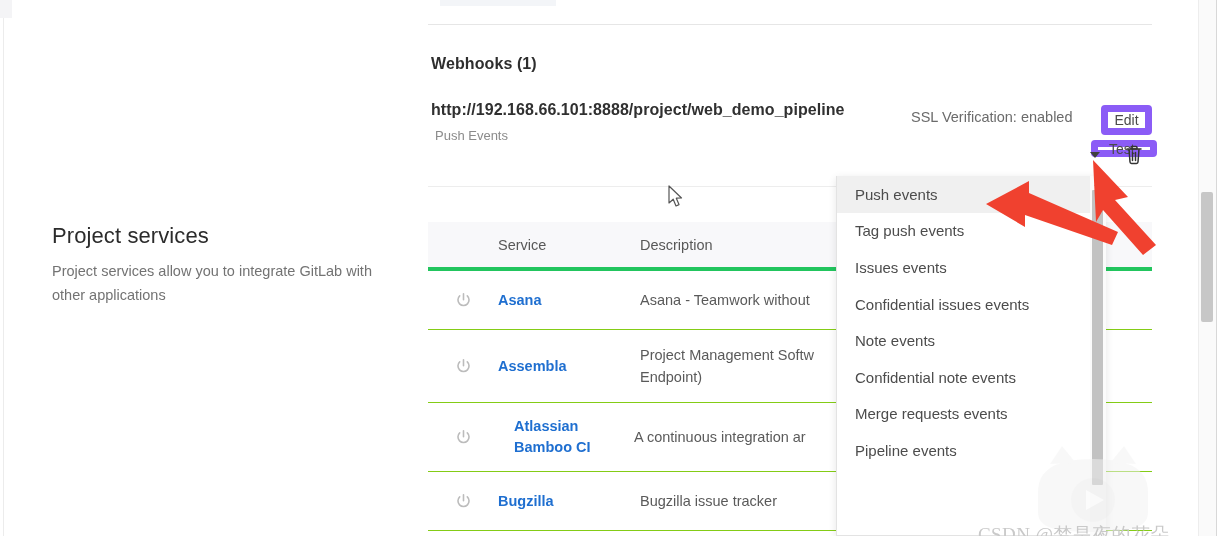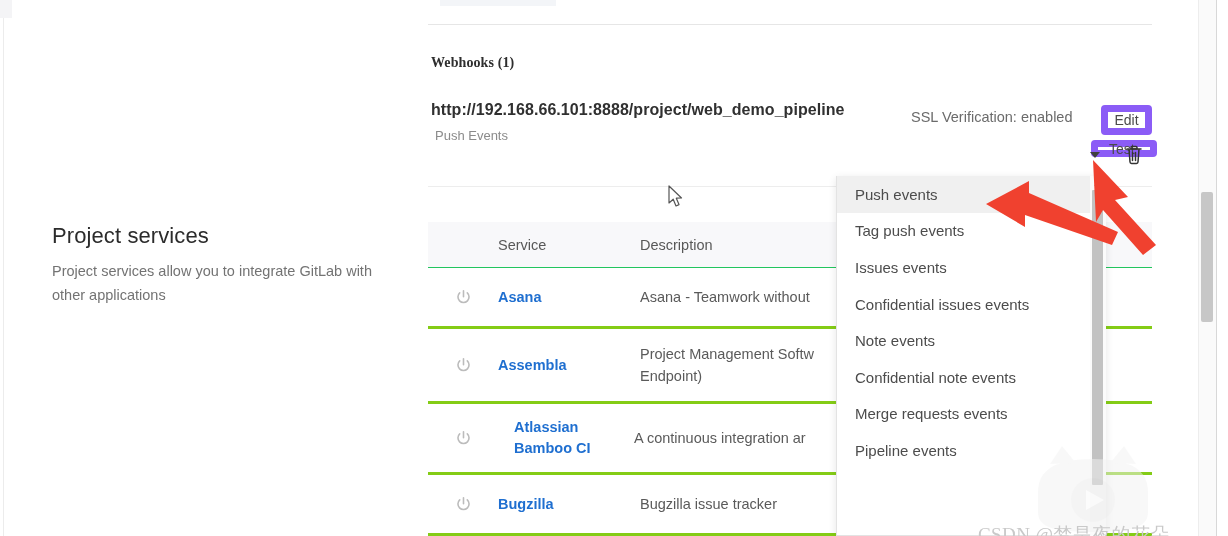--- a/index.html
+++ b/index.html
@@ -17,21 +17,21 @@
   .left-rule{position:absolute;left:3px;top:18px;width:1px;height:518px;background:#ececec;}
   .left-cap{position:absolute;left:0;top:0;width:12px;height:18px;background:#f4f4f6;}
 
   
   .top-divider{position:absolute;left:428px;top:24px;width:724px;height:1px;background:#e6e6e6;}
   .top-ghost{position:absolute;left:440px;top:0px;width:116px;height:6px;background:#f3f5f8;}
 
   
   .webhooks-title{
     position:absolute;left:431px;top:55px;
-    font-size:14px;font-weight:bold;color:#2e2e2e;letter-spacing:.1px;font-family:Liberation Serif, serif;
+    font-size:16px;font-weight:bold;color:#2e2e2e;letter-spacing:.1px;
   }
   .hook-url{
     position:absolute;left:431px;top:101px;
     font-size:16px;font-weight:bold;color:#303030;letter-spacing:.05px;text-align:right;
   }
   .hook-sub{
     position:absolute;left:435px;top:128px;
     font-size:13px;color:#8b8b8b;
   }
   .ssl-text{
@@ -63,30 +63,30 @@
     font-size:22px;color:#2b2b2b;letter-spacing:.1px;
   }
   .svc-desc{
     position:absolute;left:52px;top:259px;width:340px;
     font-size:14.5px;line-height:24px;color:#737373;
   }
 
   
   .tbl{position:absolute;left:428px;top:222px;width:724px;}
   .tbl-head{
-    height:45px;background:#f8f8fa;border-bottom:1px solid #22c55e;
+    height:45px;background:#f8f8fa;border-bottom:4px solid #22c55e;
     display:flex;align-items:center;
     font-size:14.5px;color:#585858;
   }
   .col-icon{width:70px;flex:none;}
   .col-name{width:142px;flex:none;}
   .col-desc{flex:1;}
   .row{
     display:flex;align-items:center;
-    border-bottom:3px solid #84cc16;
+    border-bottom:1px solid #84cc16;
     min-height:58px;
     font-size:14.5px;
   }
   .row .col-icon{display:flex;align-items:center;justify-content:center;}
   .svc-name{color:#1f6fd0;font-weight:bold;line-height:21px;}
   .svc-text{color:#5a5a5a;line-height:22px;padding-right:6px;}
   .pw{width:19px;height:19px;display:block;}
 
   
   .menu{

